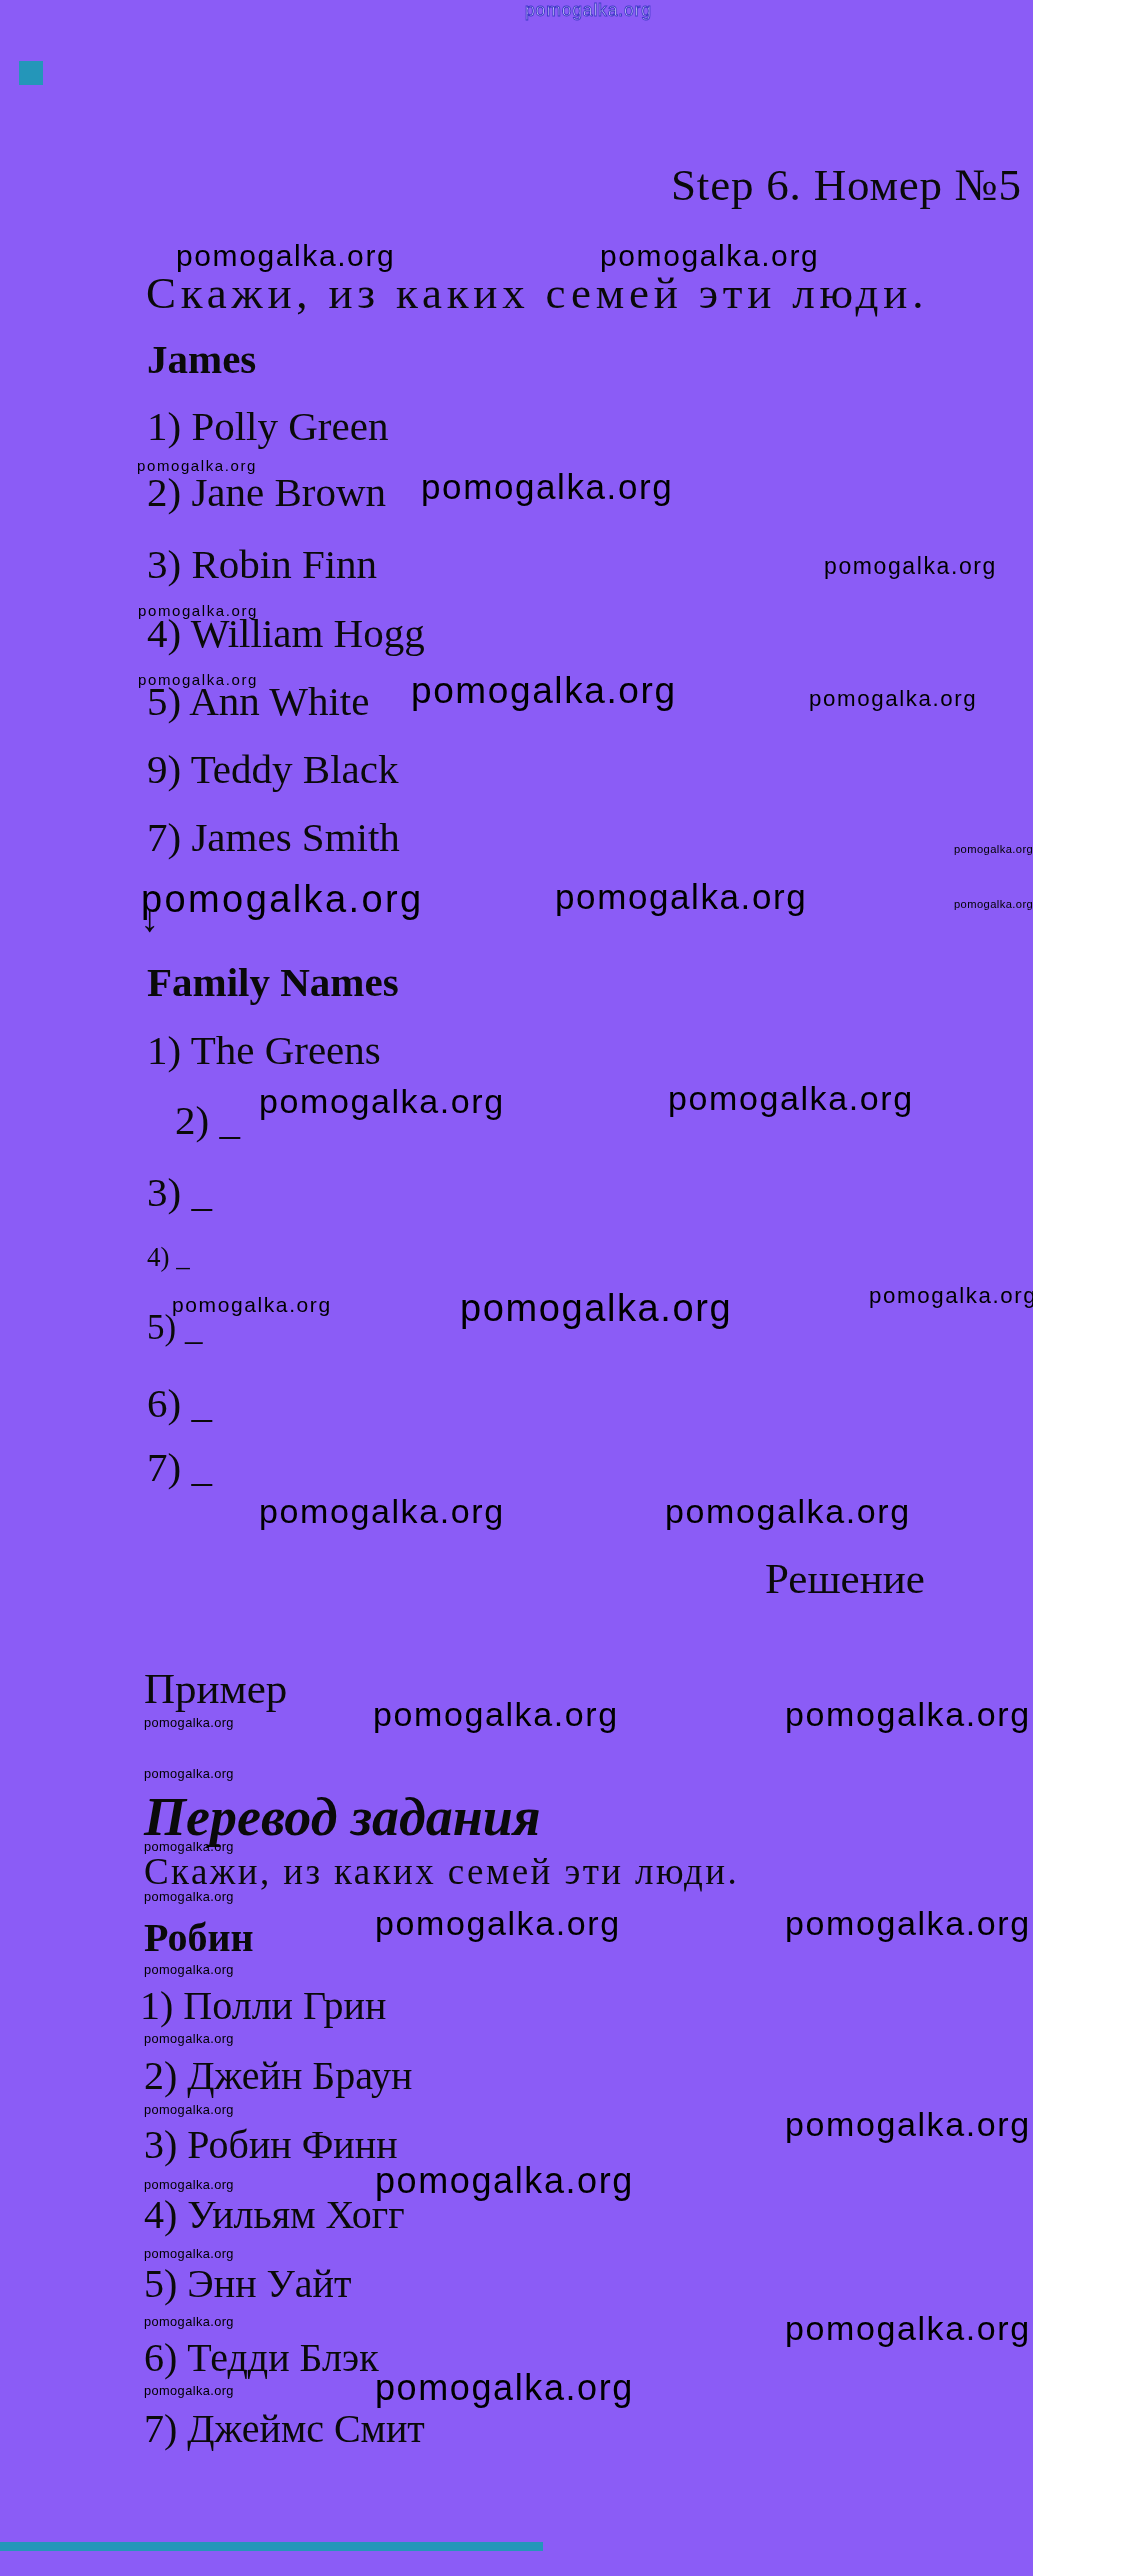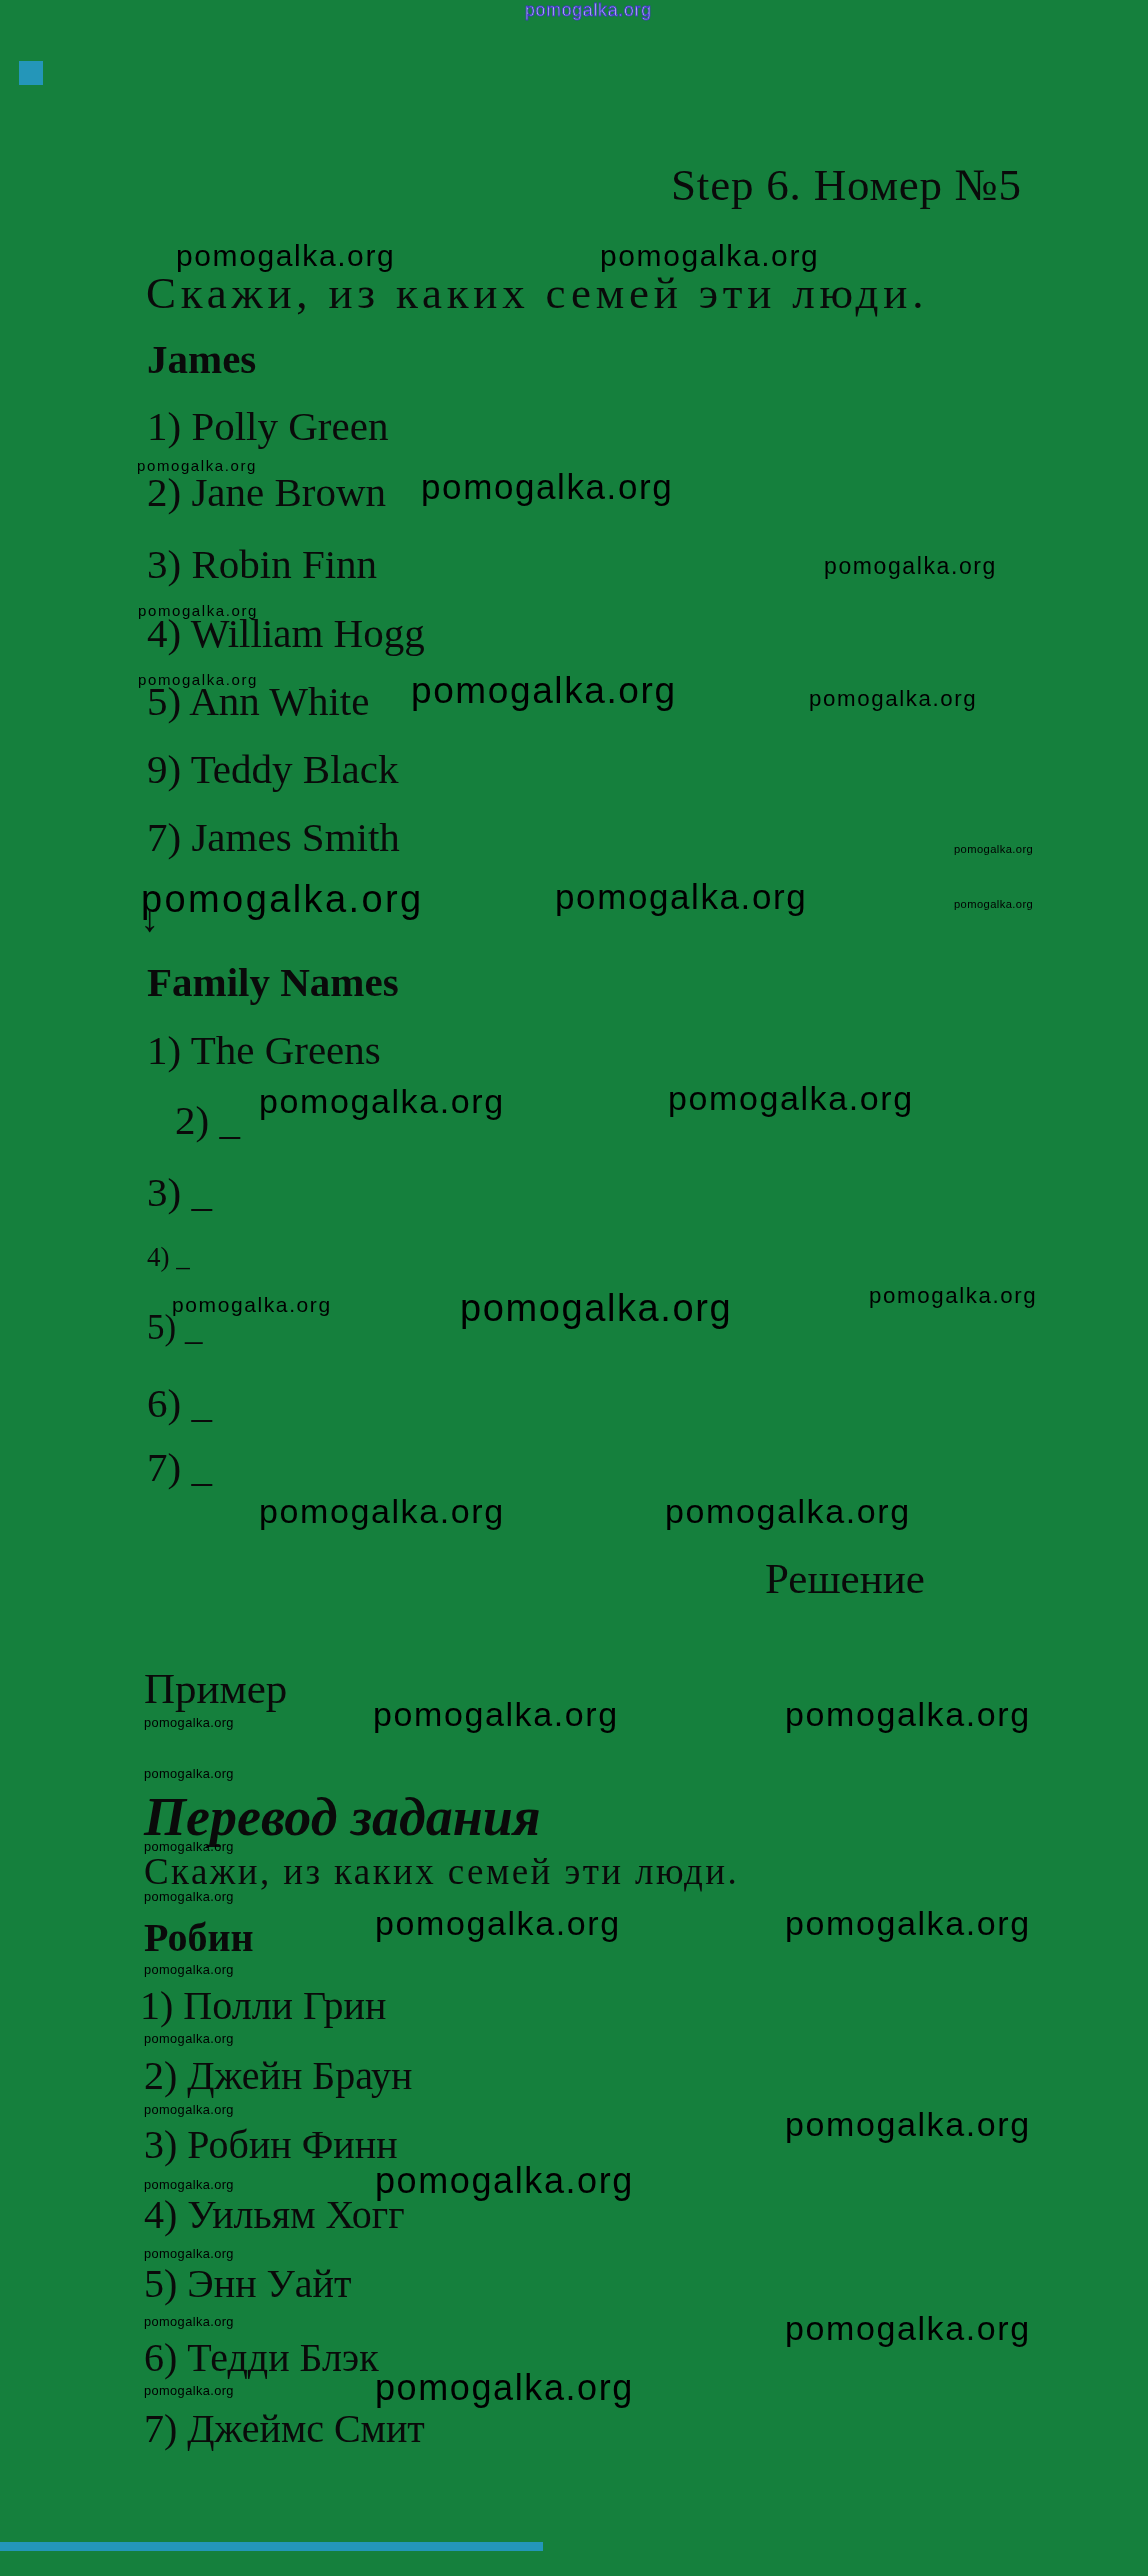--- a/index.html
+++ b/index.html
@@ -1,16 +1,16 @@
 <!DOCTYPE html>
 <html style="font-size:12.8px"><head>
 <meta charset="utf-8">
 <style>
   html,body{margin:0;padding:0;background:#ffffff;}
-  .page{position:relative;width:1148px;height:2576px;background:#15803d;overflow:hidden;
+  .page{position:relative;width:1033px;height:2576px;background:#8b5cf6;overflow:hidden;
         font-family:"Liberation Serif",serif;color:#0a0a0a;}
   .ln{position:absolute;white-space:nowrap;line-height:1.05;font-family:"Liberation Serif",serif;}
   .bold{font-weight:bold;}
   .bi{font-weight:bold;font-style:italic;}
   .wm{position:absolute;white-space:nowrap;line-height:1;font-family:"Liberation Sans",sans-serif;
       color:#000000;letter-spacing:1.6px;}
   .wm-outline{position:absolute;white-space:nowrap;line-height:1;font-family:"Liberation Sans",sans-serif;
       color:#eeeeff;-webkit-text-stroke:1px #4038c8;letter-spacing:0.8px;}
   .mark{position:absolute;}
 </style>

